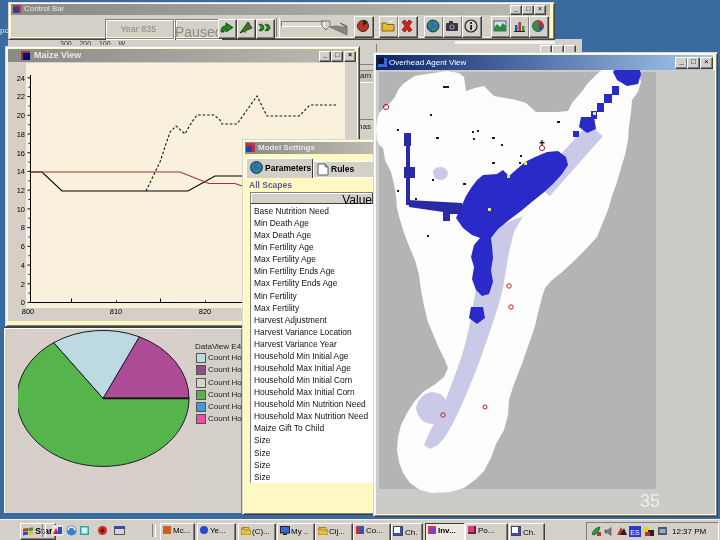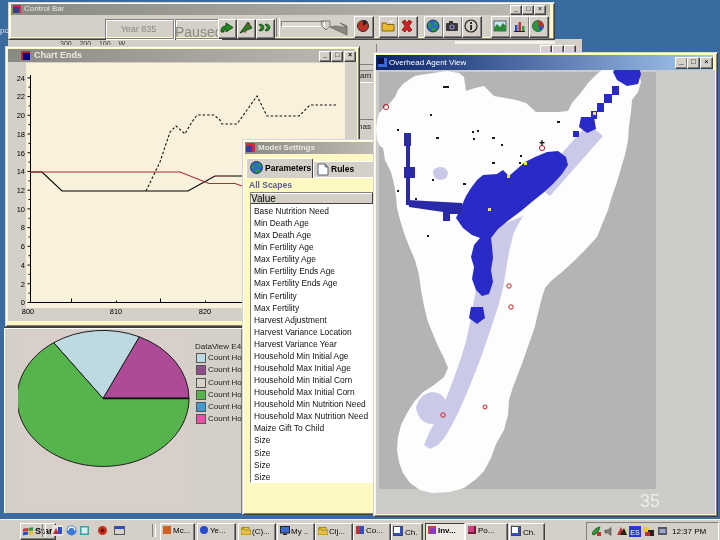--- a/index.html
+++ b/index.html
@@ -37,21 +37,21 @@
 <div class="abs" style="left:358px;top:119px;width:17px;height:1px;background:#808080"></div>
 <div class="abs" style="left:358px;top:122px;width:16px;height:11px;color:#222;font-size:8px;overflow:hidden">nas</div>
 <div class="abs" style="left:455px;top:41px;width:100px;height:3px;background:#f4f2ec"></div>
 <div class="abs raised" style="left:540px;top:45px;width:10px;height:7px"></div>
 <div class="abs raised" style="left:552px;top:45px;width:10px;height:7px"></div>
 <div class="abs raised" style="left:564px;top:45px;width:10px;height:7px"></div>
 
 <div class="win" id="chartwin" style="left:5px;top:46px;width:353px;height:279px">
  <div class="abs tbi" style="left:2px;top:2px;width:347px;height:13px;font-size:9px;font-weight:bold">
    <span class="abs" style="left:13px;top:2px;width:9px;height:9px;background:#000080;box-shadow:2px 2px 0 #b03030 inset"></span>
-   <span class="abs tl" style="left:26px;top:1px">Chart Ends</span>
+   <span class="abs tl" style="left:26px;top:1px">Maize View</span>
    <span class="tbtn" style="left:311px;top:2px;width:10px;height:9px;font-size:7px;line-height:7px">_</span>
    <span class="tbtn" style="left:323px;top:2px;width:10px;height:9px;font-size:7px;line-height:7px">□</span>
    <span class="tbtn" style="left:336px;top:2px;width:10px;height:9px;font-size:7px;line-height:7px">×</span>
  </div>
  <svg class="abs" style="left:2px;top:15px" width="349" height="259" viewBox="0 0 349 259">
    <rect x="0" y="0" width="349" height="259" fill="#d4d0c8"></rect>
    <rect x="18" y="1" width="319" height="245" fill="#faf1dd"></rect>
    <g stroke="#000" stroke-width="1" fill="none">
      <line x1="22.5" y1="13" x2="22.5" y2="240.5"></line>
      <line x1="22.5" y1="240.5" x2="337" y2="240.5"></line>
@@ -265,21 +265,21 @@
    <svg class="abs" style="left:3px;top:1px" width="12" height="13">
           <path d="M1,1 L8,1 L11,4 L11,12 L1,12 Z" fill="#fff" stroke="#345" stroke-width="0.8"></path>
           <path d="M8,1 L8,4 L11,4 Z" fill="#9ec6e8" stroke="#345" stroke-width="0.6"></path>
         </svg>
    <span class="abs" style="left:17px;top:2px;font-size:8.5px;font-weight:bold;color:#000">Rules</span>
  </div>
  <div class="abs" style="left:2px;top:37px;width:128px;height:1px;background:#fff"></div>
  <div class="abs tl" style="left:6px;top:40px;width:90px;font-size:8.5px;font-weight:bold;color:#5c5c94">All Scapes</div>
 
  <div class="abs" style="left:7px;top:52px;width:123px;height:289px;background:#fff;border-top:1px solid #808080;border-left:1px solid #808080;border-right:1px solid #fff;border-bottom:1px solid #fff;overflow:hidden">
-   <div class="abs" style="left:0;top:0;width:121px;height:10px;background:#d4d0c8;border-right:1px solid #404040;border-bottom:1px solid #404040;box-shadow:inset 1px 1px 0 #fff;text-align:left;font-size:10px;color:#000">Value</div>
+   <div class="abs" style="left:0;top:0;width:121px;height:10px;background:#d4d0c8;border-right:1px solid #404040;border-bottom:1px solid #404040;box-shadow:inset 1px 1px 0 #fff;text-align:right;font-size:12px;color:#000">Value</div>
    <div class="abs" style="left:3px;top:12px;width:118px;font-size:8.4px;color:#111;line-height:12.08px;white-space:nowrap">
           <div>Base Nutrition Need</div>
           <div>Min Death Age</div>
           <div>Max Death Age</div>
           <div>Min Fertility Age</div>
           <div>Max Fertility Age</div>
           <div>Min Fertility Ends Age</div>
           <div>Max Fertility Ends Age</div>
           <div>Min Fertility</div>
           <div>Max Fertility</div>

